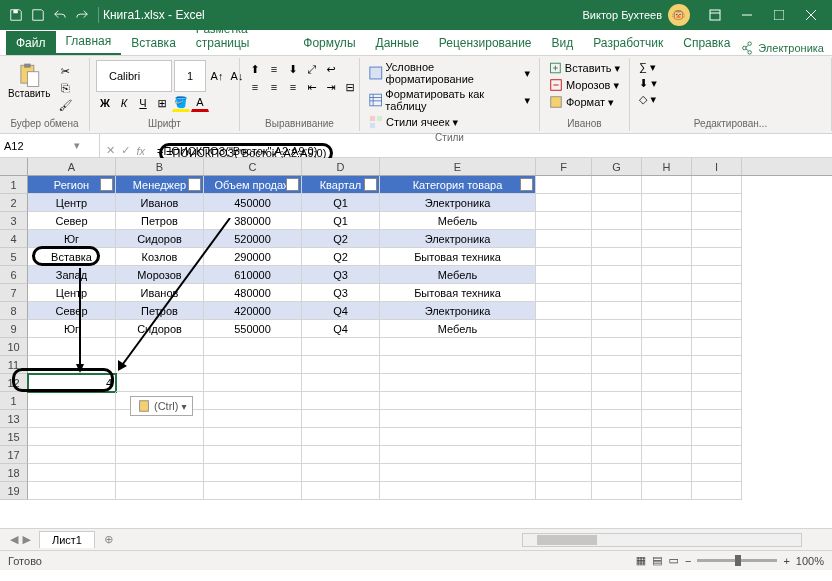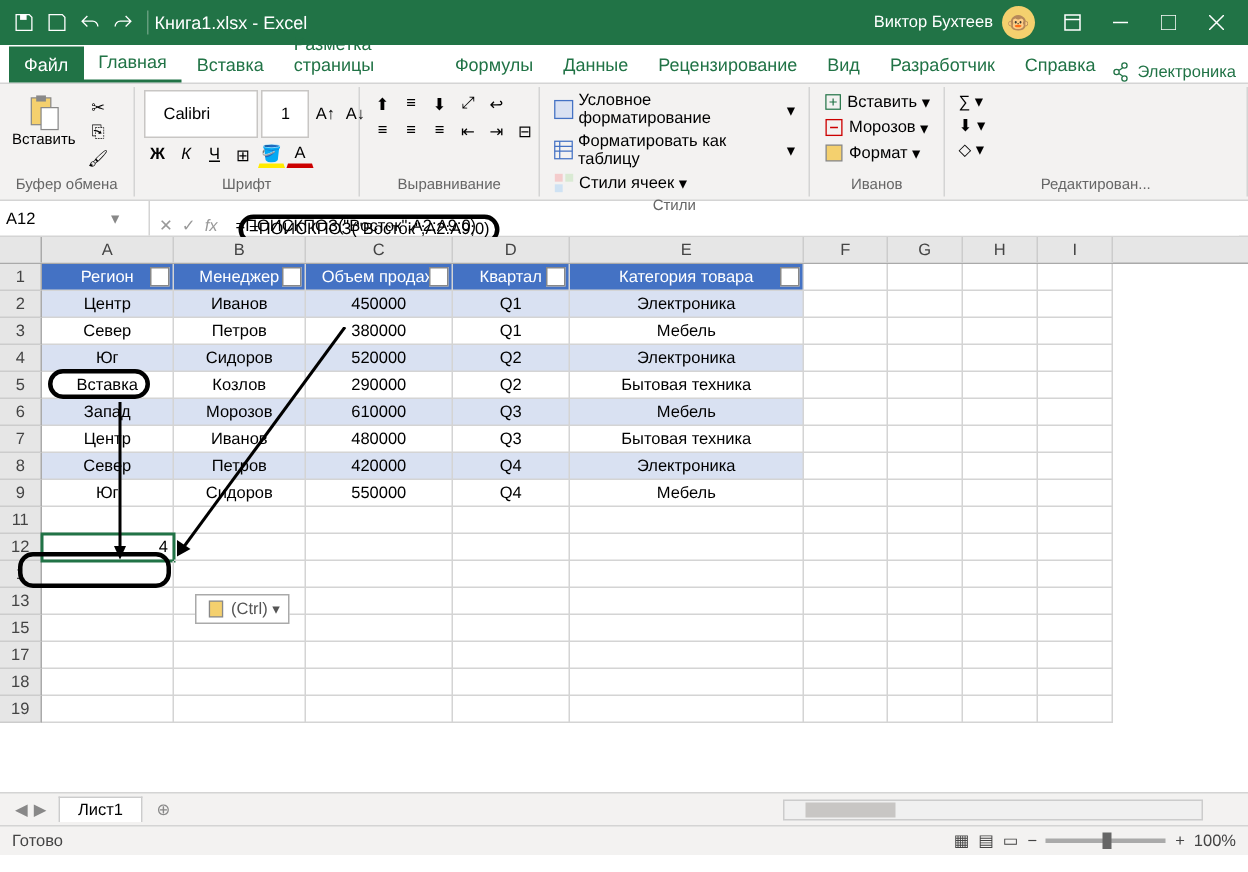--- a/index.html
+++ b/index.html
@@ -429,20 +429,32 @@
         <div class="cell band2" style="width: 88px;">Сидоров</div>
         <div class="cell band2" style="width: 98px;">550000</div>
         <div class="cell band2" style="width: 78px;">Q4</div>
         <div class="cell band2" style="width: 156px;">Мебель</div>
         <div class="cell" style="width: 56px;"></div>
         <div class="cell" style="width: 50px;"></div>
         <div class="cell" style="width: 50px;"></div>
         <div class="cell" style="width: 50px;"></div>
       </div>
       <div class="row">
+        <div class="rowhead">10</div>
+        <div class="cell" style="width: 88px;"></div>
+        <div class="cell" style="width: 88px;"></div>
+        <div class="cell" style="width: 98px;"></div>
+        <div class="cell" style="width: 78px;"></div>
+        <div class="cell" style="width: 156px;"></div>
+        <div class="cell" style="width: 56px;"></div>
+        <div class="cell" style="width: 50px;"></div>
+        <div class="cell" style="width: 50px;"></div>
+        <div class="cell" style="width: 50px;"></div>
+      </div>
+      <div class="row">
         <div class="rowhead">11</div>
         <div class="cell" style="width: 88px;"></div>
         <div class="cell" style="width: 88px;"></div>
         <div class="cell" style="width: 98px;"></div>
         <div class="cell" style="width: 78px;"></div>
         <div class="cell" style="width: 156px;"></div>
         <div class="cell" style="width: 56px;"></div>
         <div class="cell" style="width: 50px;"></div>
         <div class="cell" style="width: 50px;"></div>
         <div class="cell" style="width: 50px;"></div>

